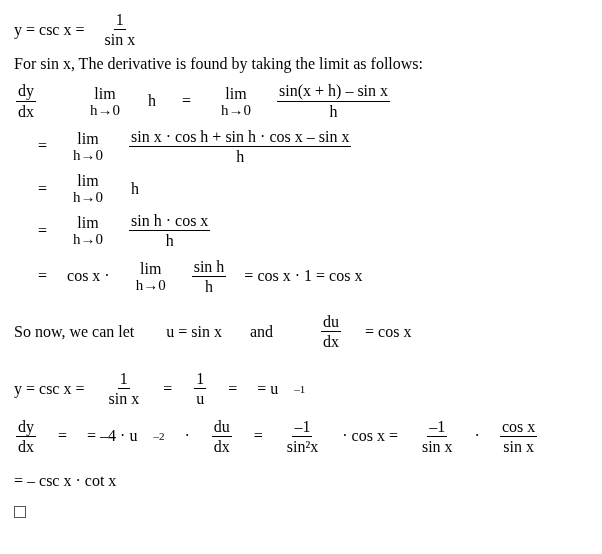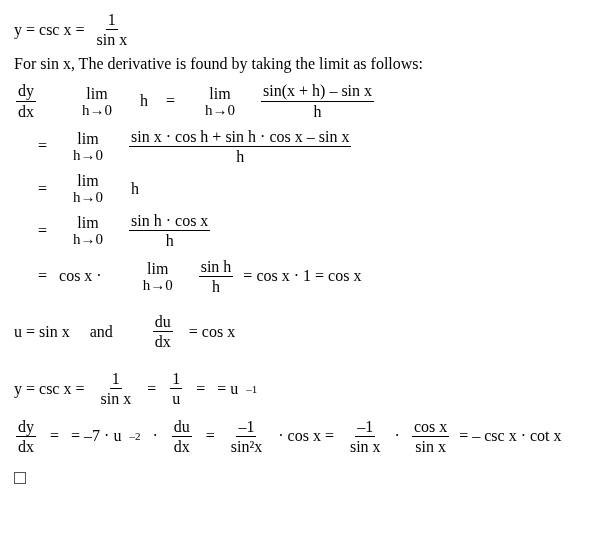--- a/index.html
+++ b/index.html
@@ -8,21 +8,21 @@
       min-height: 554px;
       background: #fff;
       font-family: "Times New Roman", Times, serif;
       font-size: 16px;
       color: #000;
       padding: 10px 14px;
     }
     .math-row {
       display: flex;
       align-items: center;
-      gap: 8px;
+      gap: 16px;
     }
     .frac {
       display: inline-flex;
       flex-direction: column;
       align-items: center;
       vertical-align: middle;
       margin: 0 2px;
     }
     .frac .num {
       border-bottom: 1px solid #000;
@@ -33,21 +33,21 @@
     .frac .den {
       padding: 0 2px;
       text-align: right;
       line-height: 1.2;
     }
     .lim-block {
       display: inline-flex;
       flex-direction: column;
       align-items: center;
       vertical-align: middle;
-      margin: 0 16px;
+      margin: 0 8px;
     }
     .lim-main {
       font-size: 16px;
     }
     .lim-sub {
       font-size: 15px;
       line-height: 1;
     }
     .equals { margin: 0 4px; }
     .indent { margin-left: 24px; }
@@ -129,33 +129,34 @@
     <span class="lim-sub">h→0</span>
   </span>
   <span class="frac">
     <span class="num">sin h · cos x</span>
     <span class="den">h</span>
   </span>
 </div>
 
 <div class="math-row indent" style="margin-bottom:16px; align-items:center;">
   <span style="margin-right:4px;">=</span>
-  <span style="margin-right:17px;">cos x ·</span>
+  <span style="margin-right:2px;">cos x ·</span>
   <span class="lim-block">
     <span class="lim-main">lim</span>
     <span class="lim-sub">h→0</span>
   </span>
   <span class="frac">
     <span class="num">sin h</span>
     <span class="den">h</span>
   </span>
   <span style="">=  cos x · 1  =  cos x</span>
 </div>
 
 <div class="math-row" style="margin-bottom:18px; align-items:center;">
+  <span style="margin-right:16px;">So now, we can let</span>
   <span style="margin-right:12px;">u = sin x</span>
   <span style="margin-right:30px;">and</span>
   <span class="frac">
     <span class="num">du</span>
     <span class="den">dx</span>
   </span>
   <span style="margin-left:6px;">=  cos x</span>
 </div>
 
 <div class="math-row" style="margin-bottom:8px; align-items:center;">
@@ -173,21 +174,21 @@
   <span>= u</span>
     <span class="sup">–1</span>
 </div>
 
 <div class="math-row" style="margin-bottom:12px; align-items:center; flex-wrap:wrap;">
   <span class="frac">
     <span class="num">dy</span>
     <span class="den">dx</span>
   </span>
   <span style="margin:0 4px;">=</span>
-  <span>= –7 · u</span>
+  <span>= –4 · u</span>
     <span class="sup">–2</span>
   <span style="margin:0 4px;">·</span>
   <span class="frac">
     <span class="num">du</span>
     <span class="den">dx</span>
   </span>
   <span style="margin:0 4px;">=</span>
   <span class="frac">
     <span class="num">–1</span>
     <span class="den">sin²x</span>

